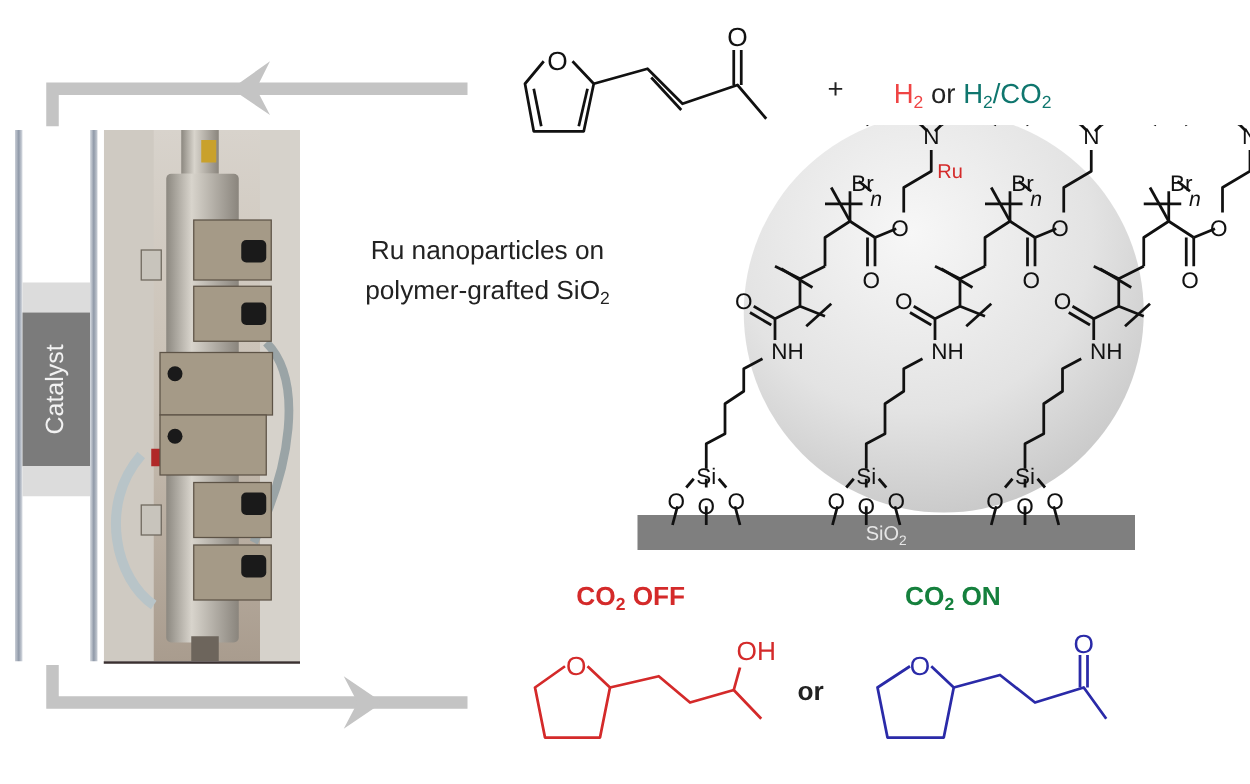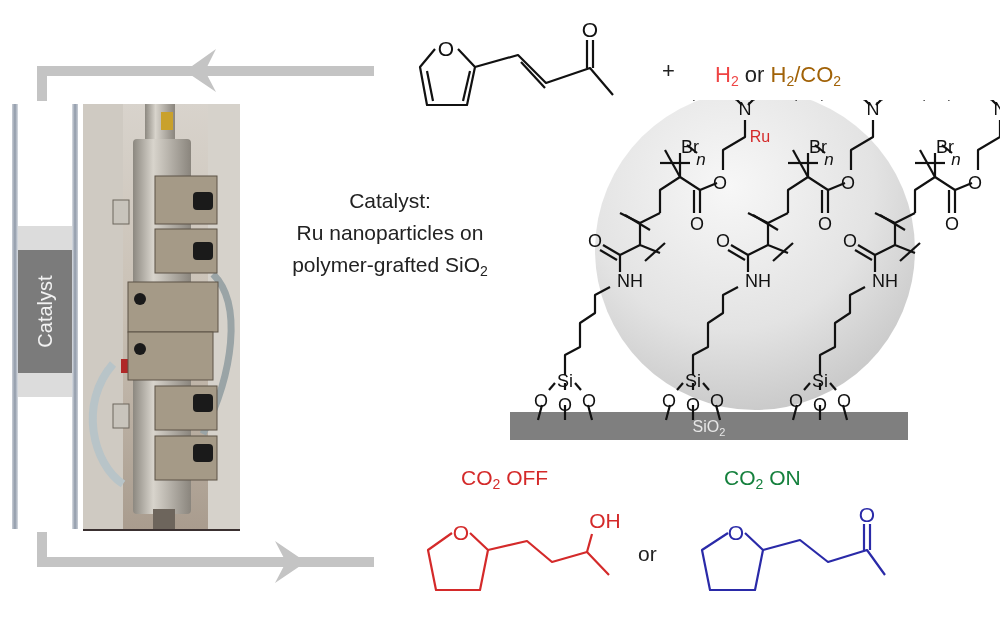--- a/index.html
+++ b/index.html
@@ -5,21 +5,21 @@
   html, body { margin: 0; padding: 0; background: #ffffff; }
   body { width: 1000px; height: 627px; position: relative; overflow: hidden;
          font-family: "Liberation Sans", sans-serif; }
   .abs { position: absolute; }
   svg text { font-family: "Liberation Sans", sans-serif; }
   .caption { position: absolute; left: 262px; top: 185px; width: 256px; text-align: center;
              color: #222; font-size: 21px; line-height: 32px; }
   .caption sub { font-size: 14px; vertical-align: -4px; line-height: 0; }
   .reagent { position: absolute; top: 62px; font-size: 22px; }
   .reagent sub { font-size: 14px; vertical-align: -4px; line-height: 0; }
-  .label { position: absolute; font-size: 21px; }
+  .label { position: absolute; font-size: 21px; font-weight: bold; }
   .label sub { font-size: 14px; vertical-align: -4px; line-height: 0; }
   .column { position: absolute; left: 12px; top: 104px; width: 66px; height: 425px; }
   .col-wall-l { position: absolute; left: 0; top: 0; width: 6px; height: 100%;
                 background: linear-gradient(90deg,#c9ced6,#8f99a8,#d9dde3); }
   .col-wall-r { position: absolute; right: 0; top: 0; width: 6px; height: 100%;
                 background: linear-gradient(90deg,#d9dde3,#8f99a8,#c9ced6); }
   .col-band1 { position: absolute; left: 6px; right: 6px; top: 122px; height: 24px; background: #dcdcdc; }
   .col-band2 { position: absolute; left: 6px; right: 6px; top: 146px; height: 123px; background: #7b7b7b; }
   .col-band3 { position: absolute; left: 6px; right: 6px; top: 269px; height: 24px; background: #dcdcdc; }
   .col-label { position: absolute; left: 6px; right: 6px; top: 146px; height: 123px;
@@ -92,21 +92,20 @@
       <rect x="110" y="340" width="20" height="18" rx="4"></rect>
       <circle cx="57" cy="195" r="6"></circle>
       <circle cx="57" cy="245" r="6"></circle>
     </g>
     <rect x="30" y="96" width="16" height="24" fill="#c8c4bc" stroke="#6d665c"></rect>
     <rect x="30" y="300" width="16" height="24" fill="#c8c4bc" stroke="#6d665c"></rect>
   </svg>
 </div>
 
 <div class="caption">
-  <div>Catalyst:</div>
   <div>Ru nanoparticles on</div>
   <div><span>polymer-grafted SiO</span><sub>2</sub></div>
 </div>
 
 <svg class="abs" style="left:400px;top:15px" width="240" height="100">
   <g stroke="#111" stroke-width="2.2" fill="none" stroke-linejoin="round">
 
     <polyline points="35,34 20,52 27,90 67,90 75,52 58,34"></polyline>
     <line x1="27" y1="56" x2="33" y2="86"></line>
     <line x1="63" y1="86" x2="70" y2="56"></line>
@@ -117,21 +116,21 @@
     <line x1="193" y1="53" x2="193" y2="25"></line>
   </g>
   <text x="46" y="41" font-size="21" text-anchor="middle" fill="#111">O</text>
   <text x="190" y="22" font-size="21" text-anchor="middle" fill="#111">O</text>
 </svg>
 
 <div class="reagent" style="left:662px;top:58px;color:#222">+</div>
 <div class="reagent" style="left:715px;">
   <span style="color:#ef4444"><span>H</span><sub>2</sub></span>
   <span style="color:#222">or</span>
-  <span style="color:#a16207"><span>H</span><sub>2</sub><span>/CO</span><sub>2</sub></span>
+  <span style="color:#0f766e"><span>H</span><sub>2</sub><span>/CO</span><sub>2</sub></span>
 </div>
 
 <svg class="abs" style="left:500px;top:100px" width="500" height="350">
   <defs>
     <radialGradient id="sphere" cx="0.42" cy="0.3" r="0.75">
       <stop offset="0" stop-color="#f7f7f7"></stop>
       <stop offset="0.6" stop-color="#e3e3e3"></stop>
       <stop offset="1" stop-color="#c6c6c6"></stop>
     </radialGradient>
     <g id="chain">

